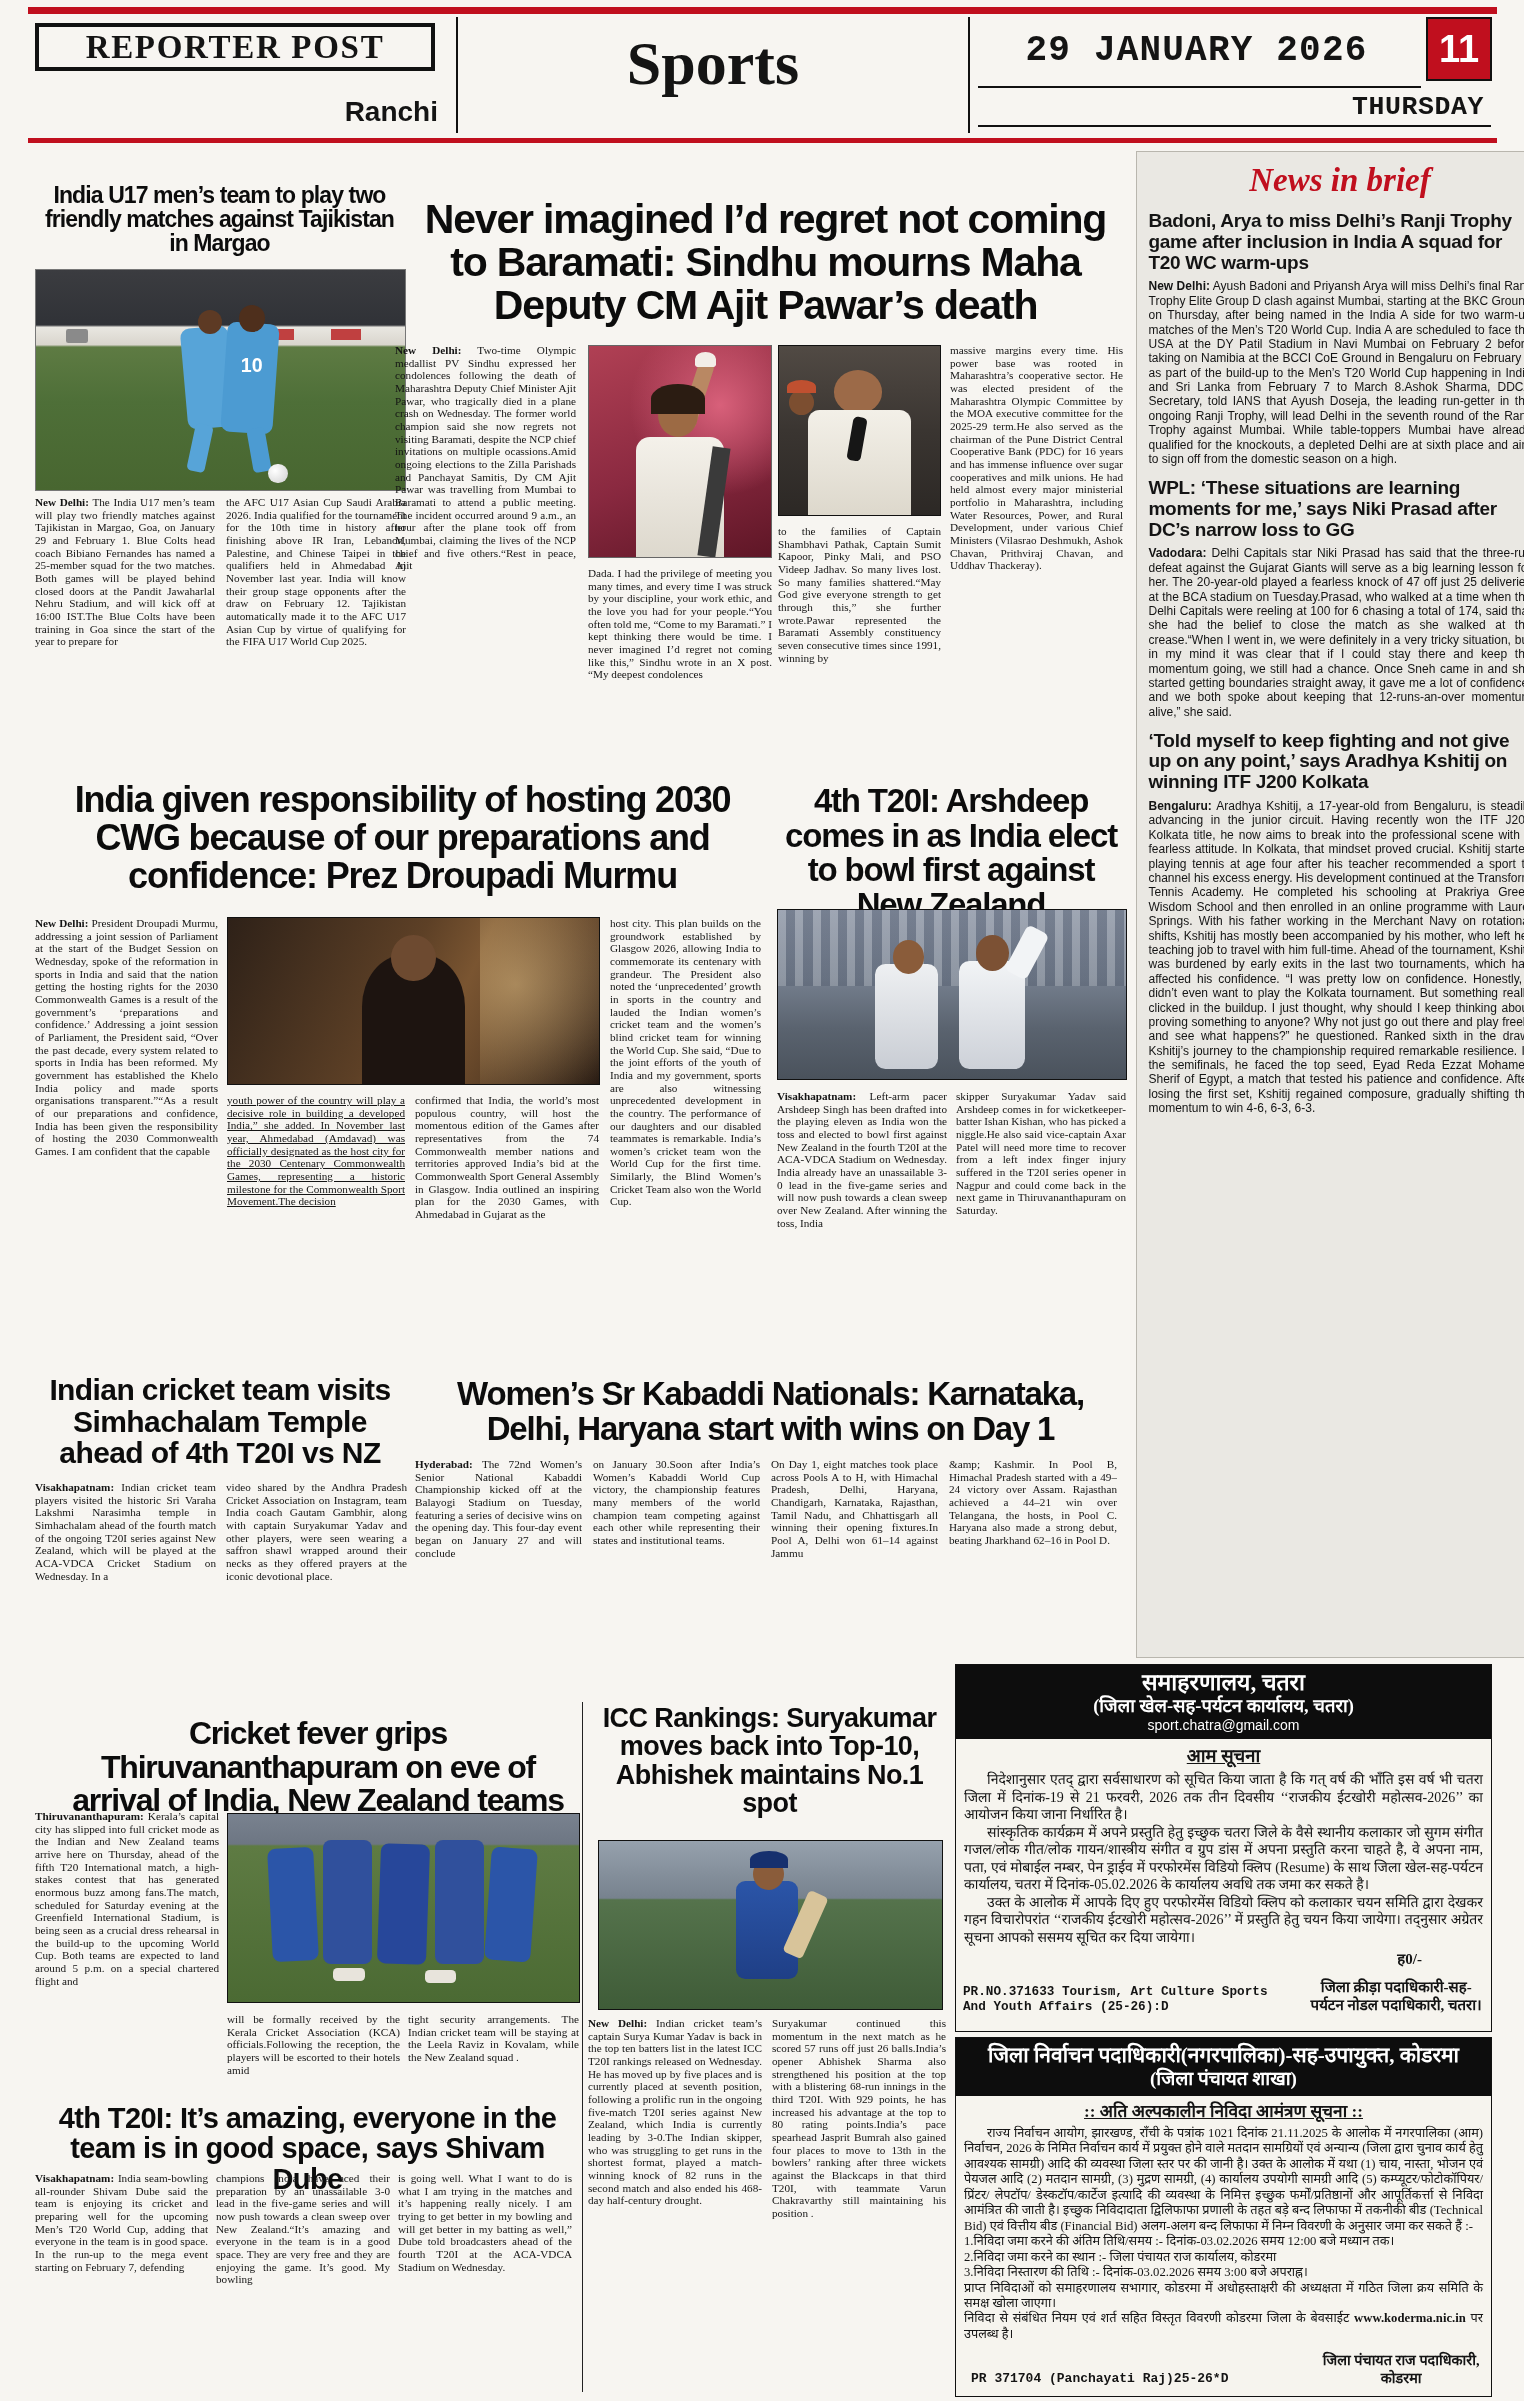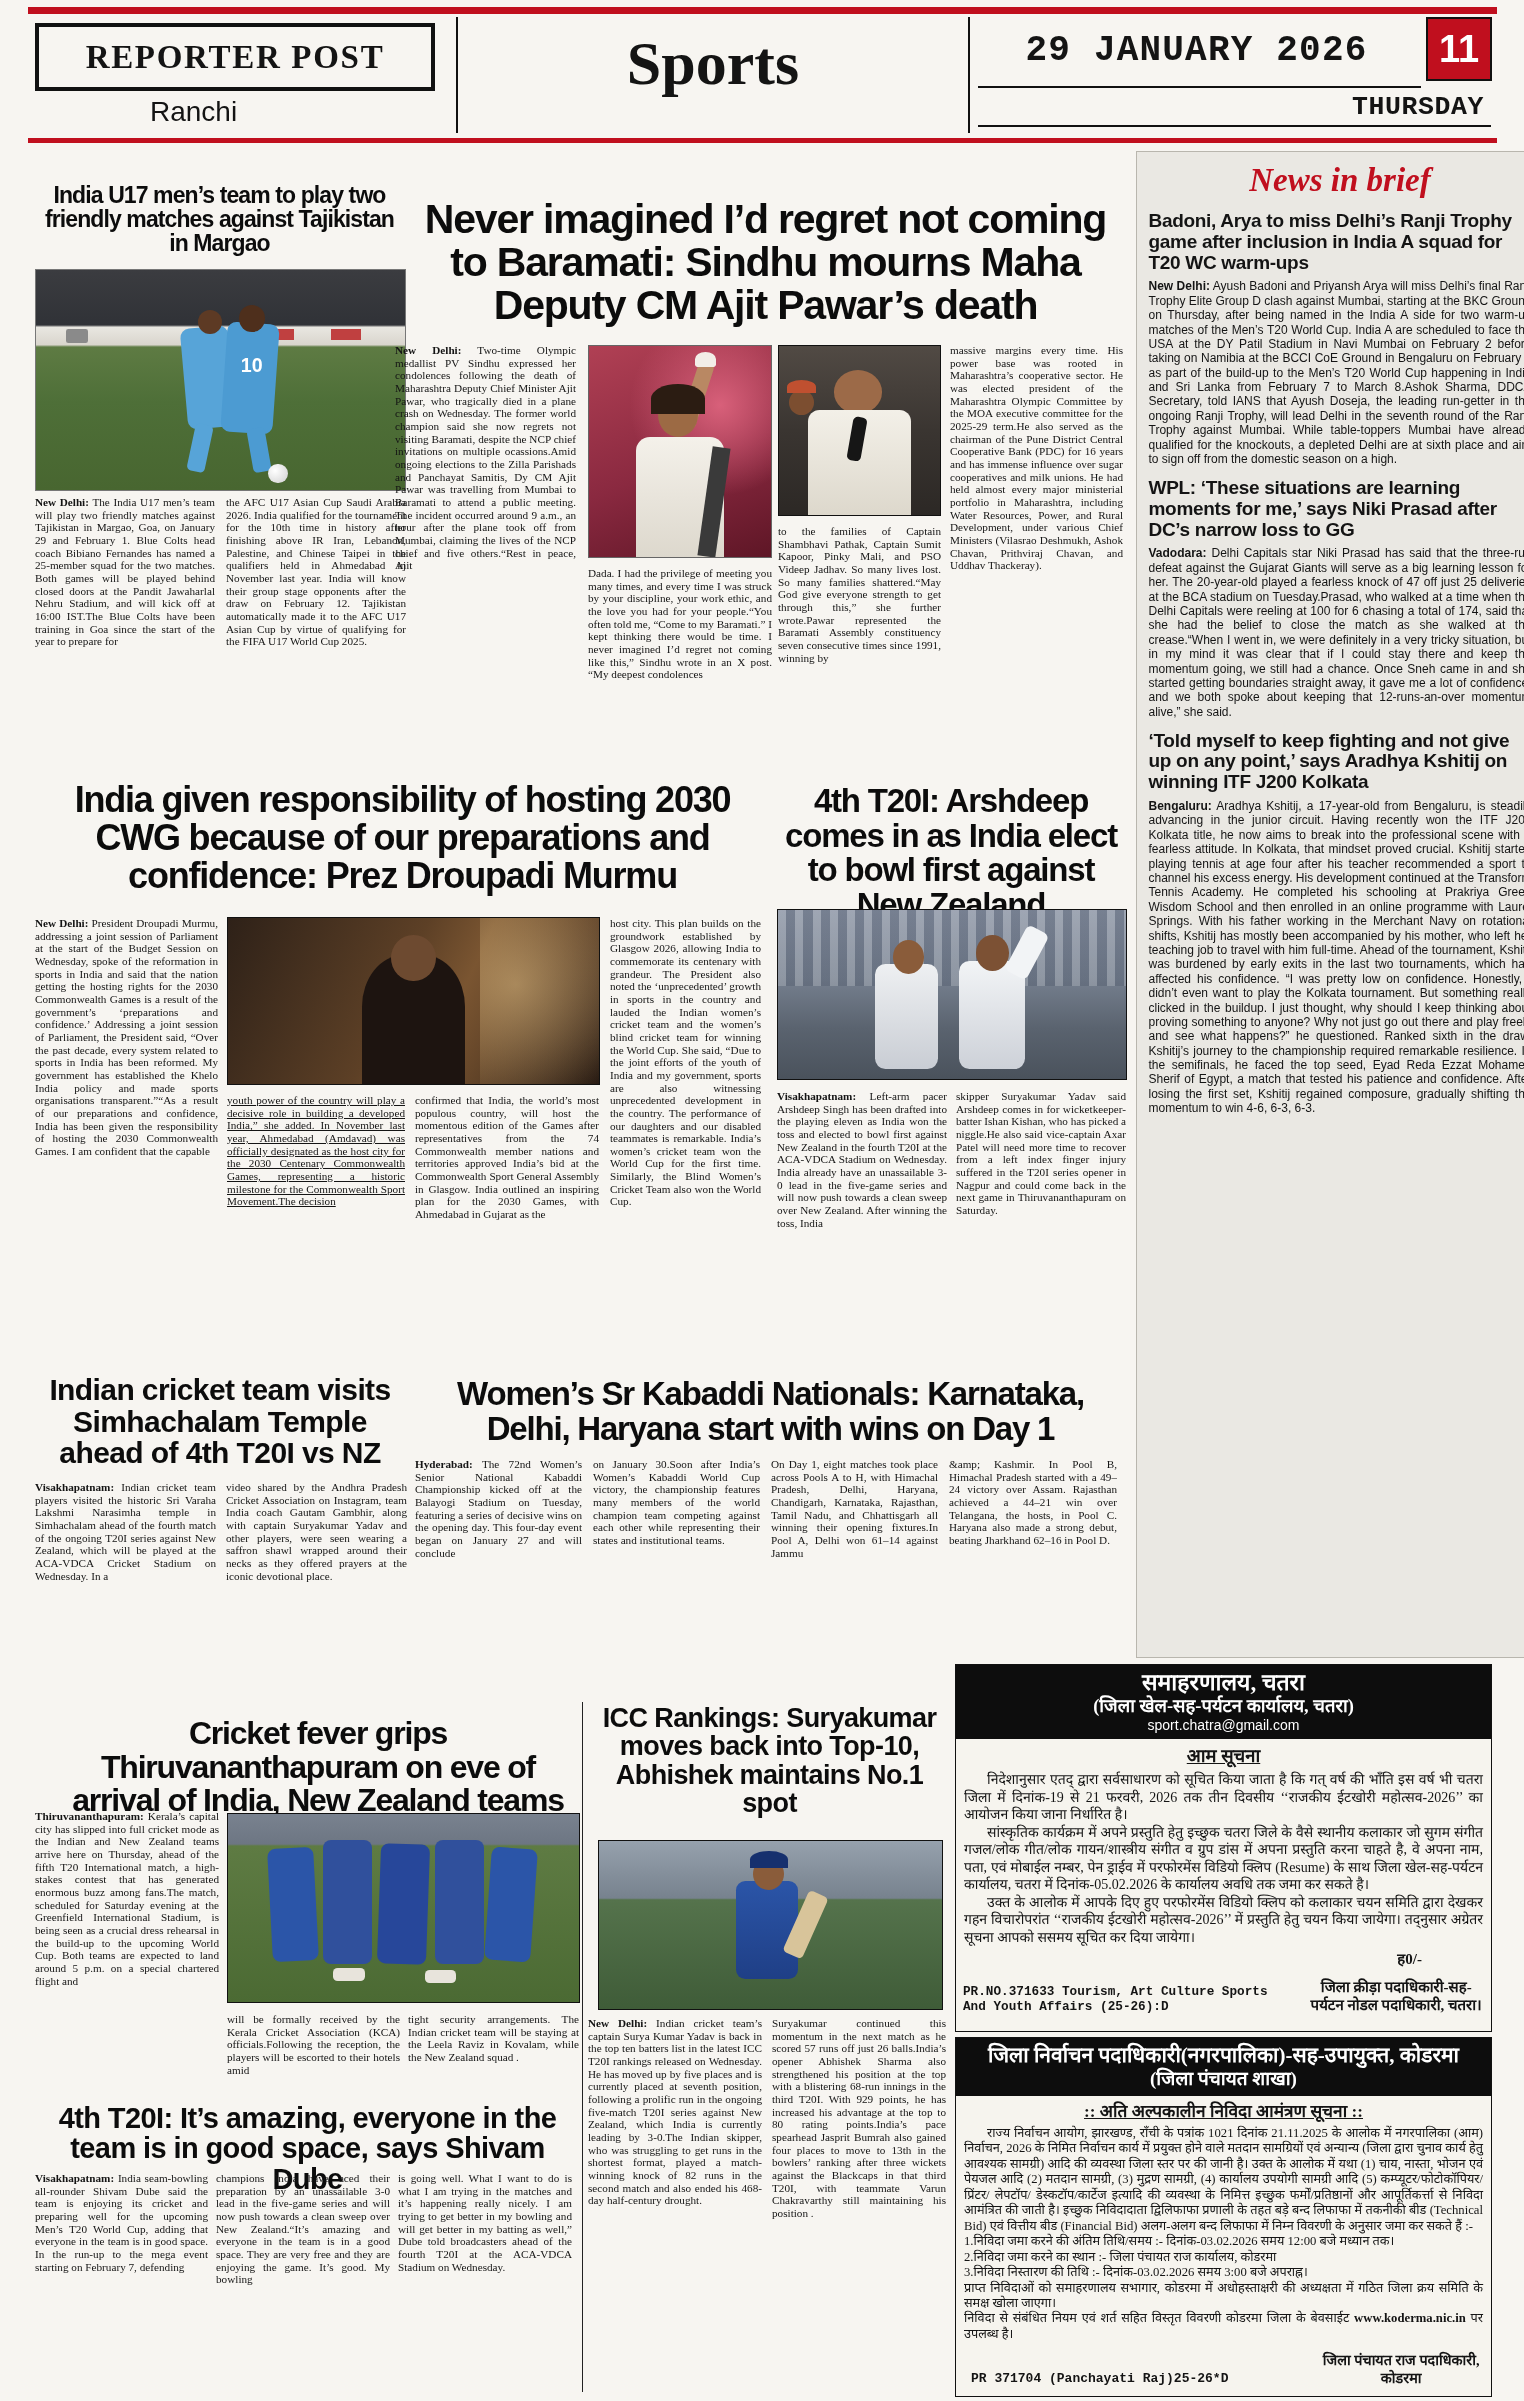--- a/index.html
+++ b/index.html
@@ -31,24 +31,24 @@
   .photo { position:absolute; overflow:hidden; }
   .photo > div, .photo > span { position:absolute; }
 </style>
 </head>
 <body>
 
 <div class="page">
 
   <div class="abs redbar" style="left:28px;top:7px;width:1469px;height:7px;"></div>
 
-  <div class="abs mast-box" style="left:35px;top:23px;width:400px;height:68px;">
+  <div class="abs mast-box" style="left:35px;top:23px;width:400px;height:48px;">
     <span>REPORTER POST</span>
   </div>
-  <div class="abs" style="left:150px;top:96px;width:288px;text-align:left;font-weight:normal;font-size:28px;font-family:'Liberation Sans',sans-serif;">Ranchi</div>
+  <div class="abs" style="left:150px;top:96px;width:288px;text-align:right;font-weight:bold;font-size:28px;font-family:'Liberation Sans',sans-serif;">Ranchi</div>
 
   <div class="abs vrule" style="left:456px;top:17.3px;height:116px;"></div>
   <div class="abs vrule" style="left:968px;top:17.3px;height:116px;"></div>
 
   <div class="abs" style="left:460px;top:28px;width:506px;text-align:center;font-weight:bold;font-size:62px;font-family:'Liberation Serif',serif;">Sports</div>
 
   <div class="abs sans" style="left:978px;top:30px;width:437px;text-align:center;font-weight:bold;font-size:36px;letter-spacing:1.2px;">29 JANUARY 2026</div>
   <div class="abs pagenum" style="left:1426px;top:17.3px;width:66px;height:64px;">
     <span>11</span>
   </div>

